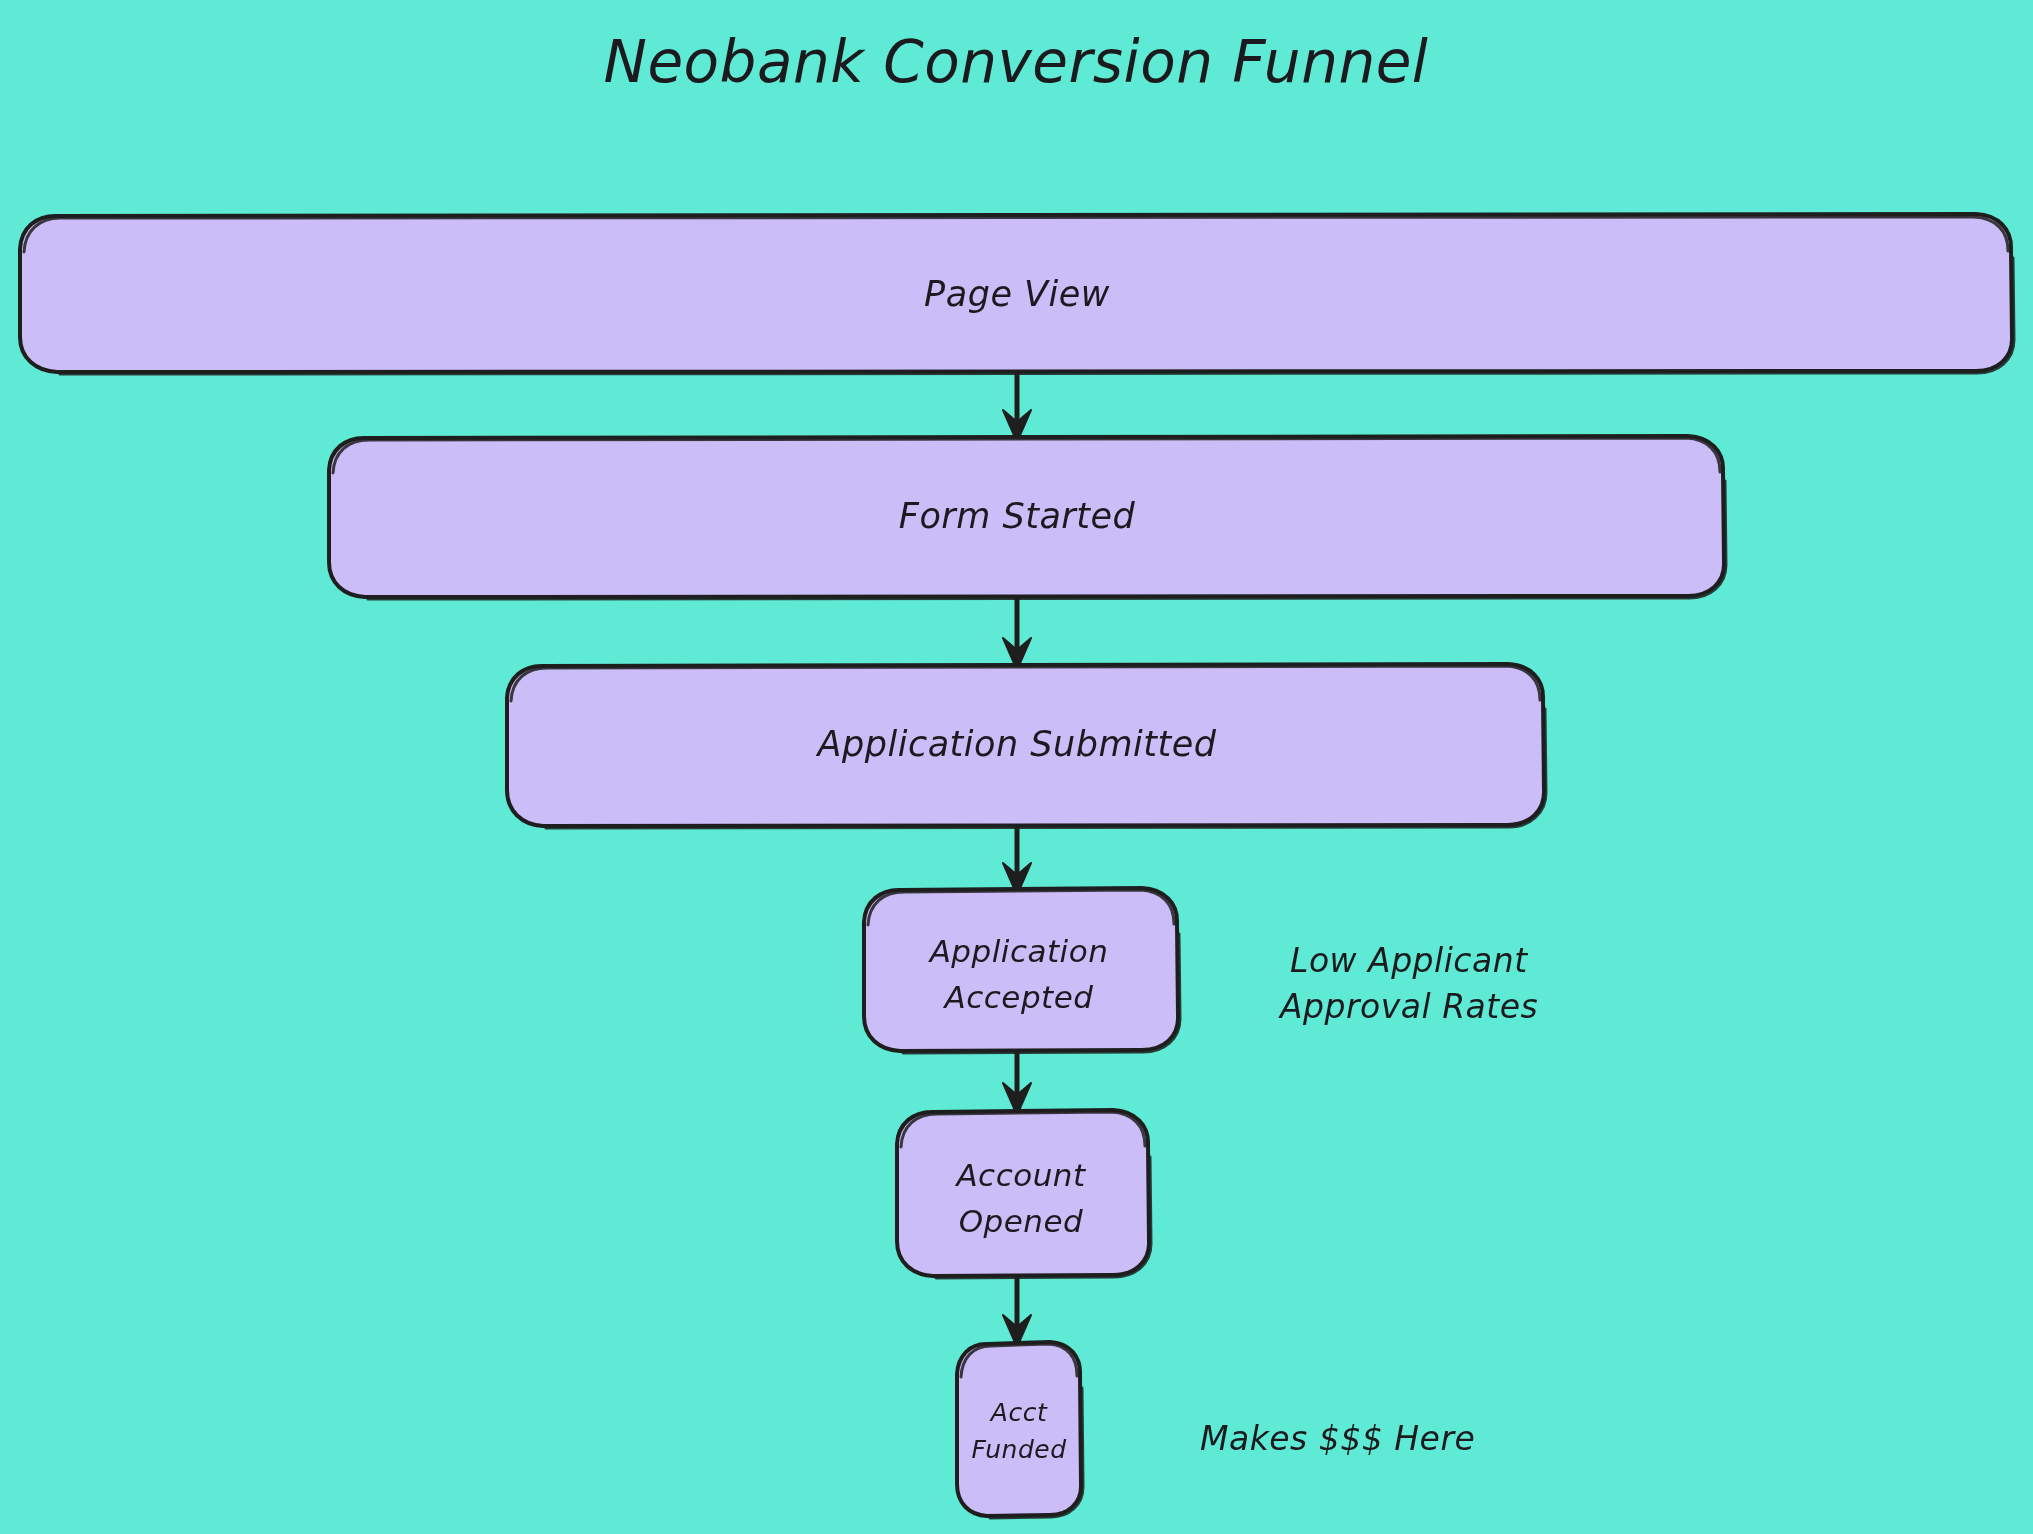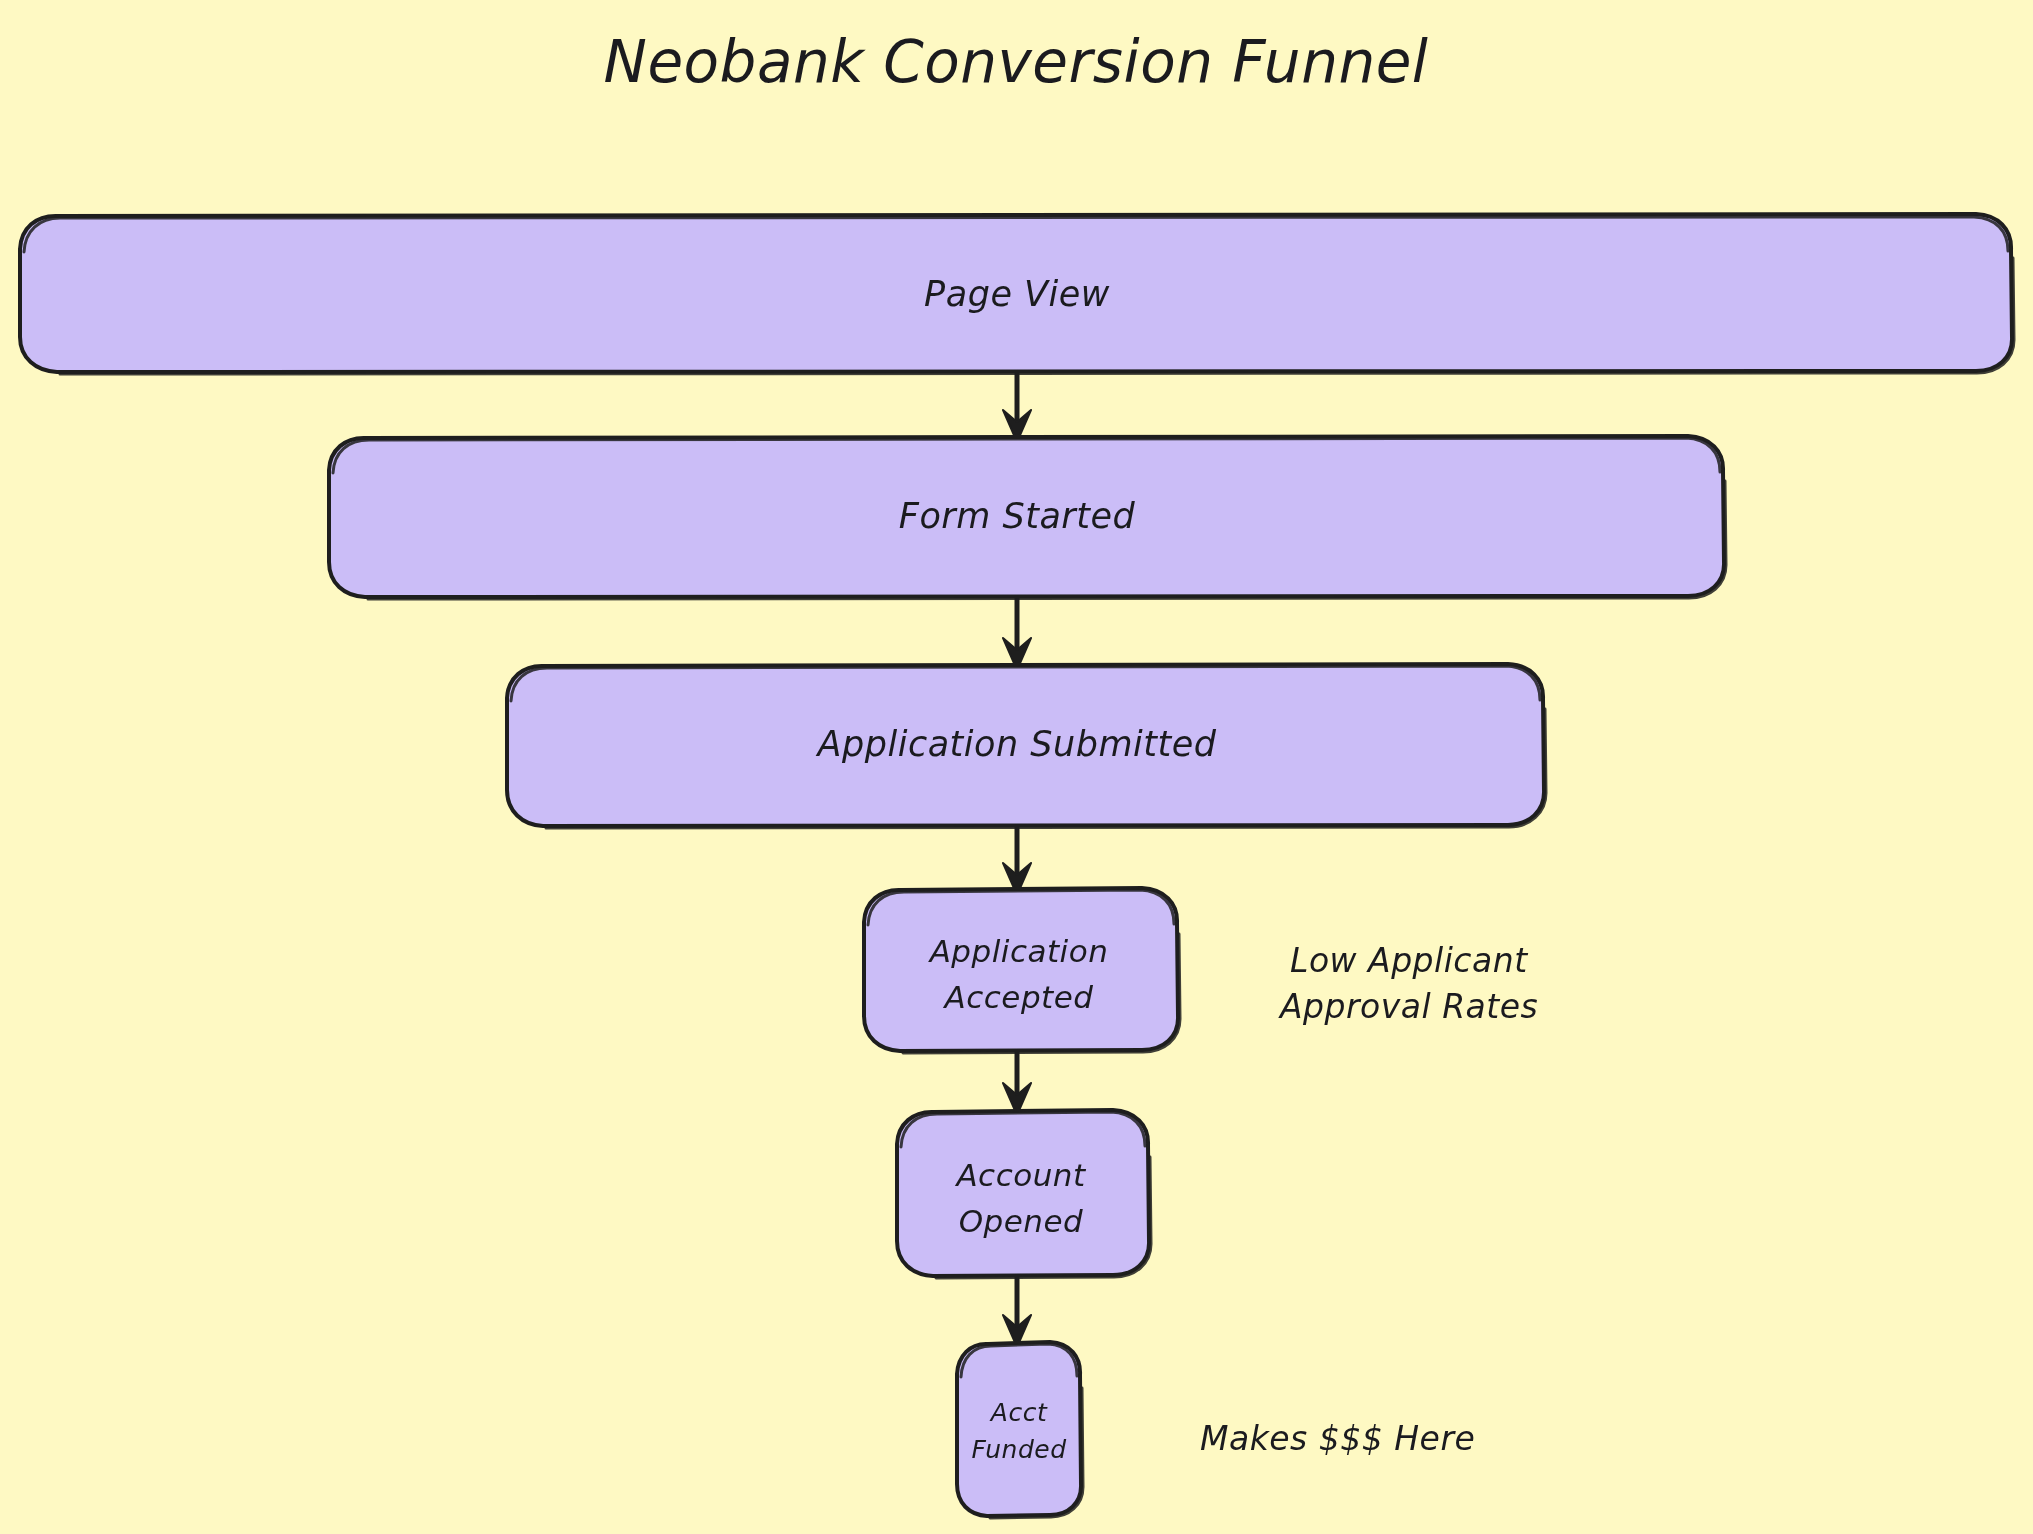--- a/index.html
+++ b/index.html
@@ -7,21 +7,21 @@
     padding: 0;
     background: #ffffff;
   }
   body {
     font-family: "DejaVu Sans", sans-serif;
   }
   #canvas {
     position: relative;
     width: 2033px;
     height: 1534px;
-    background: #fef9c3;
+    background: #5eead4;
     overflow: hidden;
   }
   #diagram-svg {
     position: absolute;
     left: 0;
     top: 0;
     width: 2033px;
     height: 1534px;
   }
   .hand-text {

